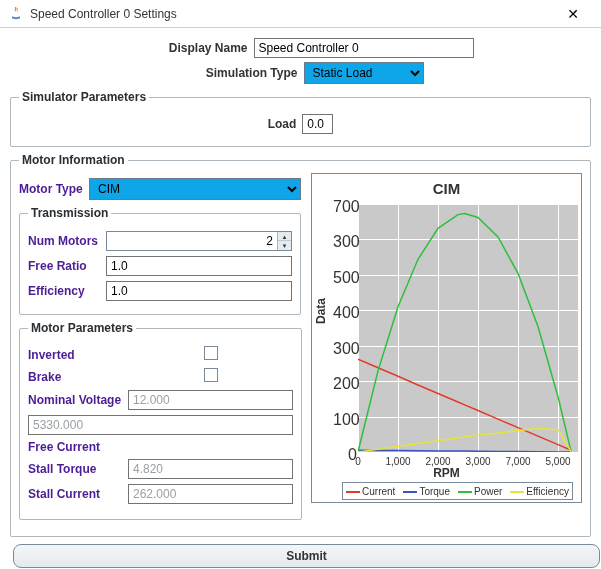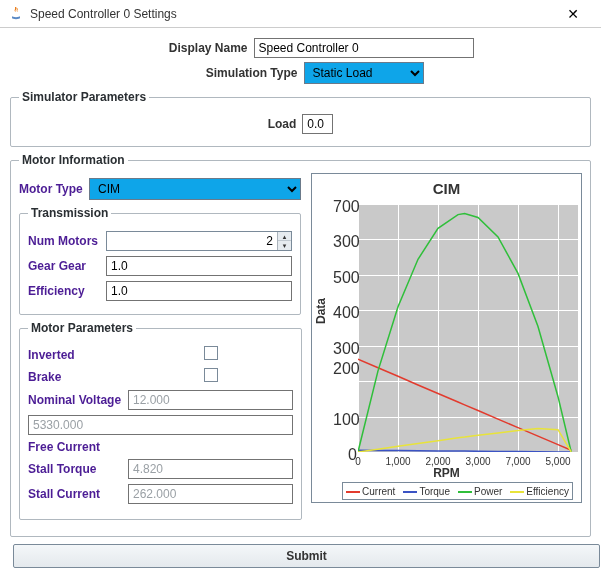--- a/index.html
+++ b/index.html
@@ -105,21 +105,21 @@
   .legend {
     position:absolute; bottom:2px; left:30px; right:8px; height:18px;
     border:1px solid #7a8a99; display:flex; align-items:center; justify-content:center; gap:8px;
     font-size:10px; background:#fff;
   }
   .legend .swatch { display:inline-block; width:14px; height:2px; vertical-align:middle; margin-right:2px;}
   .submit-bar {
     position:absolute; left:13px; right:1px; bottom:1px;
     height: 24px;
     border:1px solid #7a8a99;
-    border-radius:2px;
+    border-radius:8px;
     background: linear-gradient(#f4f7f9,#e4e9ed);
     display:flex; align-items:center; justify-content:center;
     font-weight:bold;
     margin-top:13px;
   }
   svg.curve { position:absolute; left:0; top:0; }
 </style>
 </head>
 <body>
 
@@ -177,21 +177,21 @@
             <span class="flabel" style="width:78px;">Num Motors</span>
             <div class="spinner">
               <input type="text" value="2" style="">
               <div class="spin-btns">
                 <div>▴</div>
                 <div>▾</div>
               </div>
             </div>
           </div>
           <div class="form-row">
-            <span class="flabel" style="width:78px;">Gear Gear</span>
+            <span class="flabel" style="width:78px;">Free Ratio</span>
             <input type="text" value="1.0" style="">
           </div>
           <div class="form-row">
             <span class="flabel" style="width:78px;">Efficiency</span>
             <input type="text" value="1.0" style="">
           </div>
         </fieldset>
 
         <fieldset style="padding-bottom:10px;">
           <legend>Motor Parameters</legend>
@@ -254,21 +254,21 @@
           <div id="yticks"></div>
           <div id="xticks"></div>
           <div class="legend">
             <span><span class="swatch" id="sw-cur" style="background: rgb(226, 59, 46);"></span><span>Current</span></span>
             <span><span class="swatch" id="sw-tor" style="background: rgb(59, 83, 196);"></span><span>Torque</span></span>
             <span><span class="swatch" id="sw-pow" style="background: rgb(47, 191, 58);"></span><span>Power</span></span>
             <span><span class="swatch" id="sw-eff" style="background: rgb(232, 227, 58);"></span><span>Efficiency</span></span>
           </div>
         <div class="tick-y" style="top: 272px;">0</div>
             <div class="tick-y" style="top: 236.571px;">100</div>
-            <div class="tick-y" style="top: 186px;">200</div>
+            <div class="tick-y" style="top: 201px;">200</div>
             <div class="tick-y" style="top: 165.714px;">300</div>
             <div class="tick-y" style="top: 130.286px;">400</div>
             <div class="tick-y" style="top: 94.8571px;">500</div>
             <div class="tick-y" style="top: 59.4286px;">300</div>
             <div class="tick-y" style="top: 24px;">700</div>
             <div class="tick-x" style="left: 26px;">0</div>
             <div class="tick-x" style="left: 66px;">1,000</div>
             <div class="tick-x" style="left: 106px;">2,000</div>
             <div class="tick-x" style="left: 146px;">3,000</div>
             <div class="tick-x" style="left: 186px;">7,000</div>

